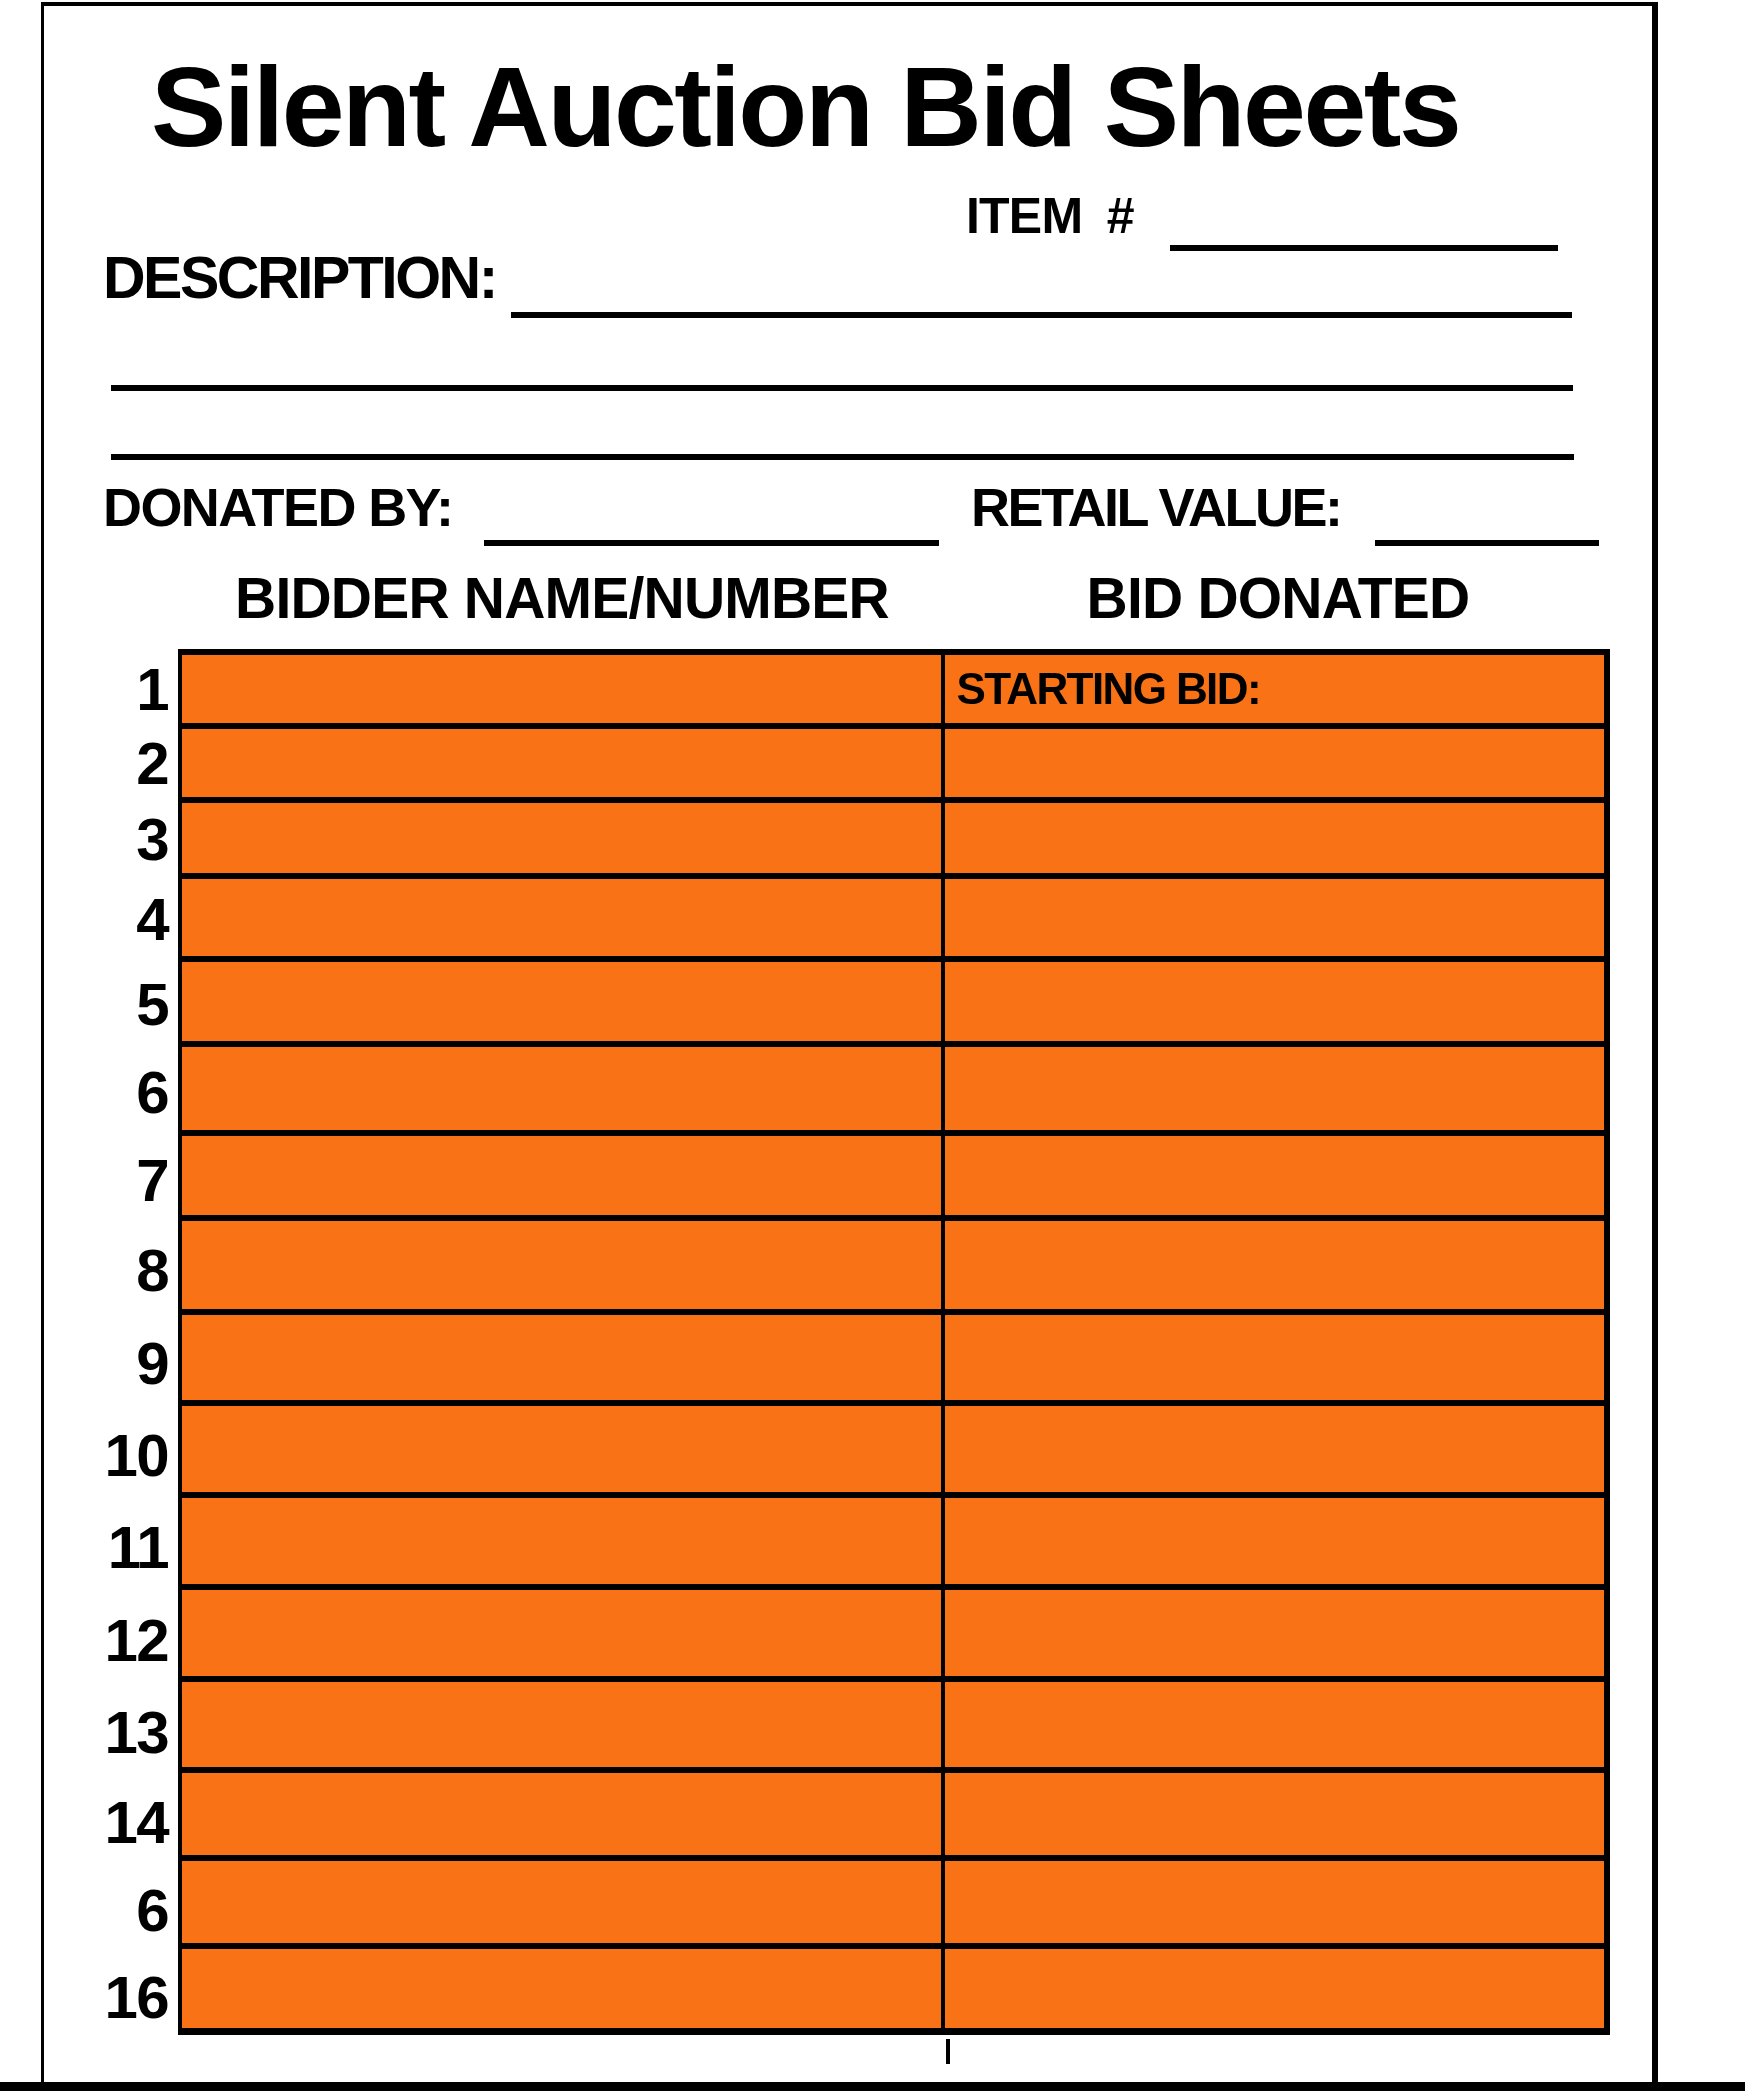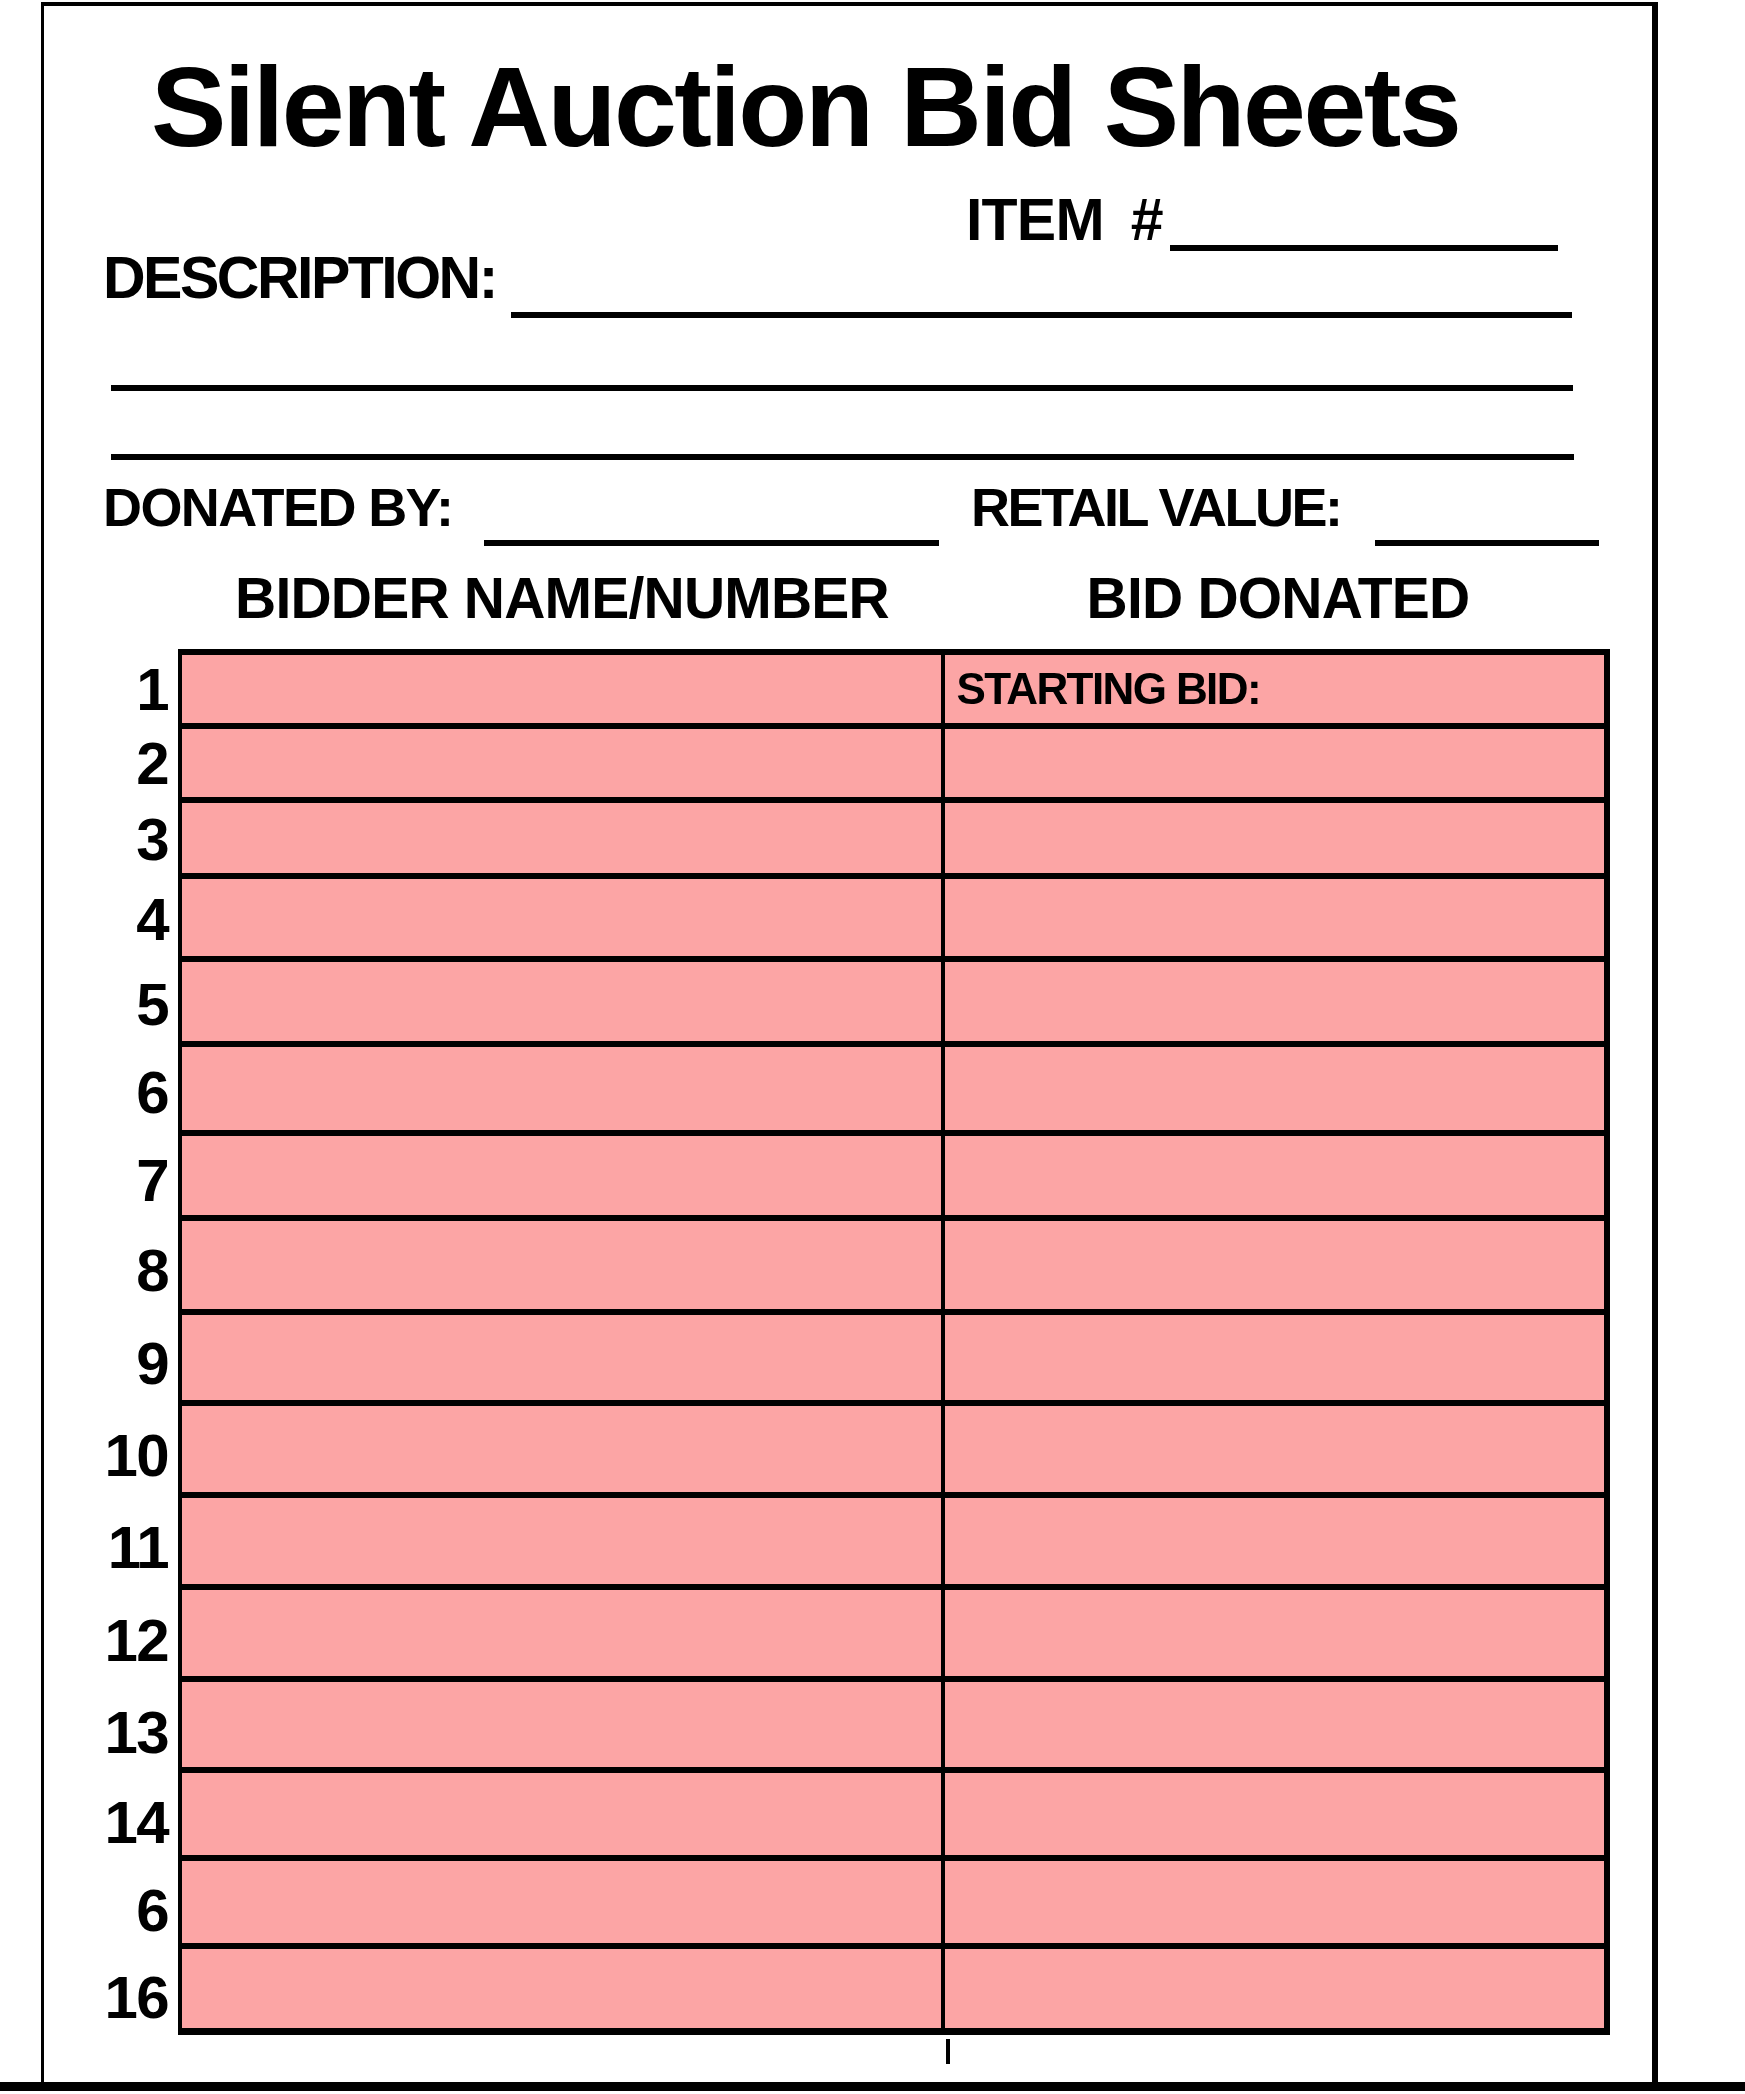--- a/index.html
+++ b/index.html
@@ -20,42 +20,42 @@
     border-style:solid;border-color:#000;
     border-width:4.9px 6.5px 0 3.3px;
     background:transparent;
   }
   .bottom-bar{position:absolute;left:0;top:2082px;width:1745px;height:9px;background:#000;}
   
   .title{
     left:151px;top:51px;font-size:113px;line-height:1;letter-spacing:-2.5px;margin:0;
   }
   
-  .item-label{left:966px;top:191px;font-size:59px;line-height:1;letter-spacing:-0.8px;word-spacing:11.5px;}
+  .item-label{left:966px;top:191px;font-size:50px;line-height:1;letter-spacing:-0.8px;word-spacing:11.5px;}
   .desc-label{left:103px;top:249px;font-size:59px;line-height:1;letter-spacing:-2.5px;}
   .donated-label{left:103px;top:480px;font-size:54px;line-height:1;letter-spacing:-1.6px;}
   .retail-label{left:971px;top:480px;font-size:54px;line-height:1;letter-spacing:-2.5px;}
   .col-header{top:570px;font-size:57px;line-height:1;letter-spacing:-0.8px;text-align:center;}
   .col1-header{left:178px;width:768px;text-align:center;}
   .col2-header{left:946px;width:664px;}
   
   .line{position:absolute;height:5.7px;background:#000;}
   .item-line{left:1170px;top:245px;width:388px;}
   .desc-line-1{left:511px;top:312px;width:1061px;}
   .desc-line-2{left:111px;top:385px;width:1462px;}
   .desc-line-3{left:111px;top:454px;width:1463px;}
   .donated-line{left:484px;top:540px;width:455px;}
   .retail-line{left:1375px;top:540px;width:224px;}
   
   .bid-table{
     position:absolute;left:178px;top:649px;width:1432px;
     box-sizing:border-box;
     border-style:solid;border-color:#000;
     border-width:6.5px 6.5px 7.4px 4.1px;
-    background:#fca5a5;
+    background:#f97316;
   }
   .trow{display:flex;border-bottom:6.5px solid #000;}
   .trow.last{border-bottom:none;}
   .cell{box-sizing:border-box;}
   .cell.c1{width:763px;border-right:4.1px solid #000;}
   .cell.c2{flex:1;display:flex;align-items:center;}
   .starting-bid{
     font-weight:bold;font-size:44px;letter-spacing:-1.6px;
     padding-left:11.5px;line-height:1;white-space:nowrap;
   }

